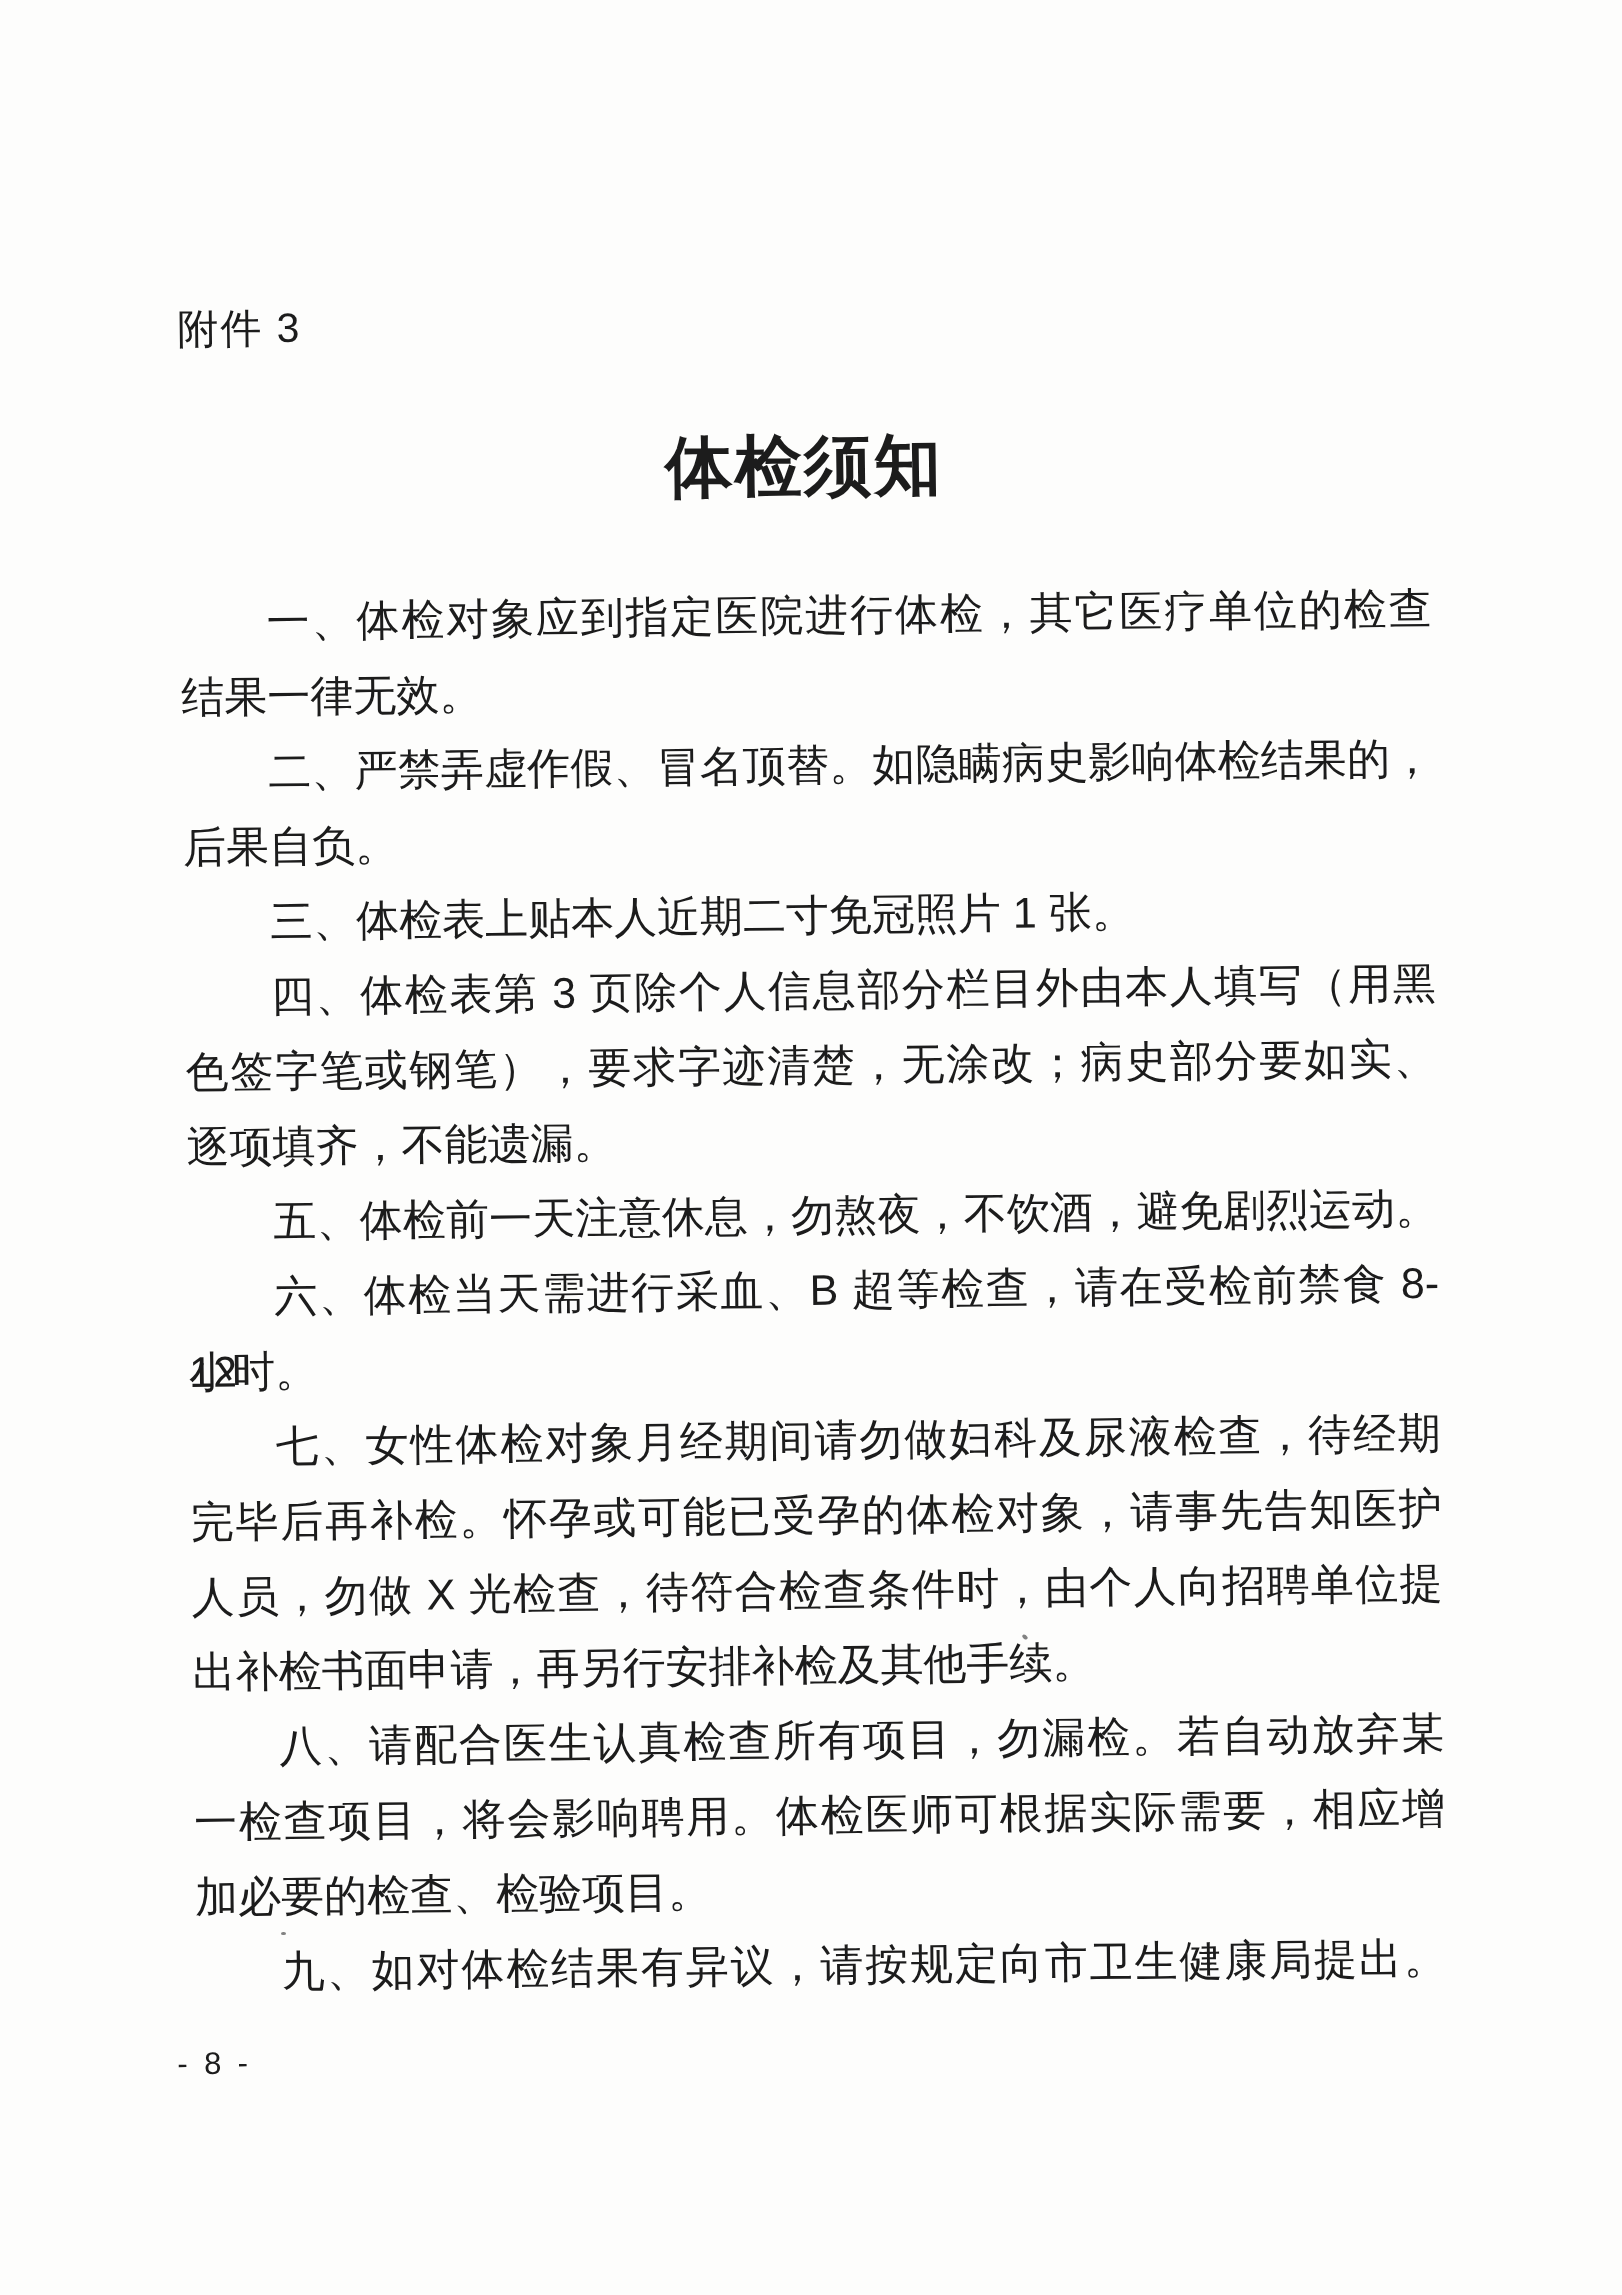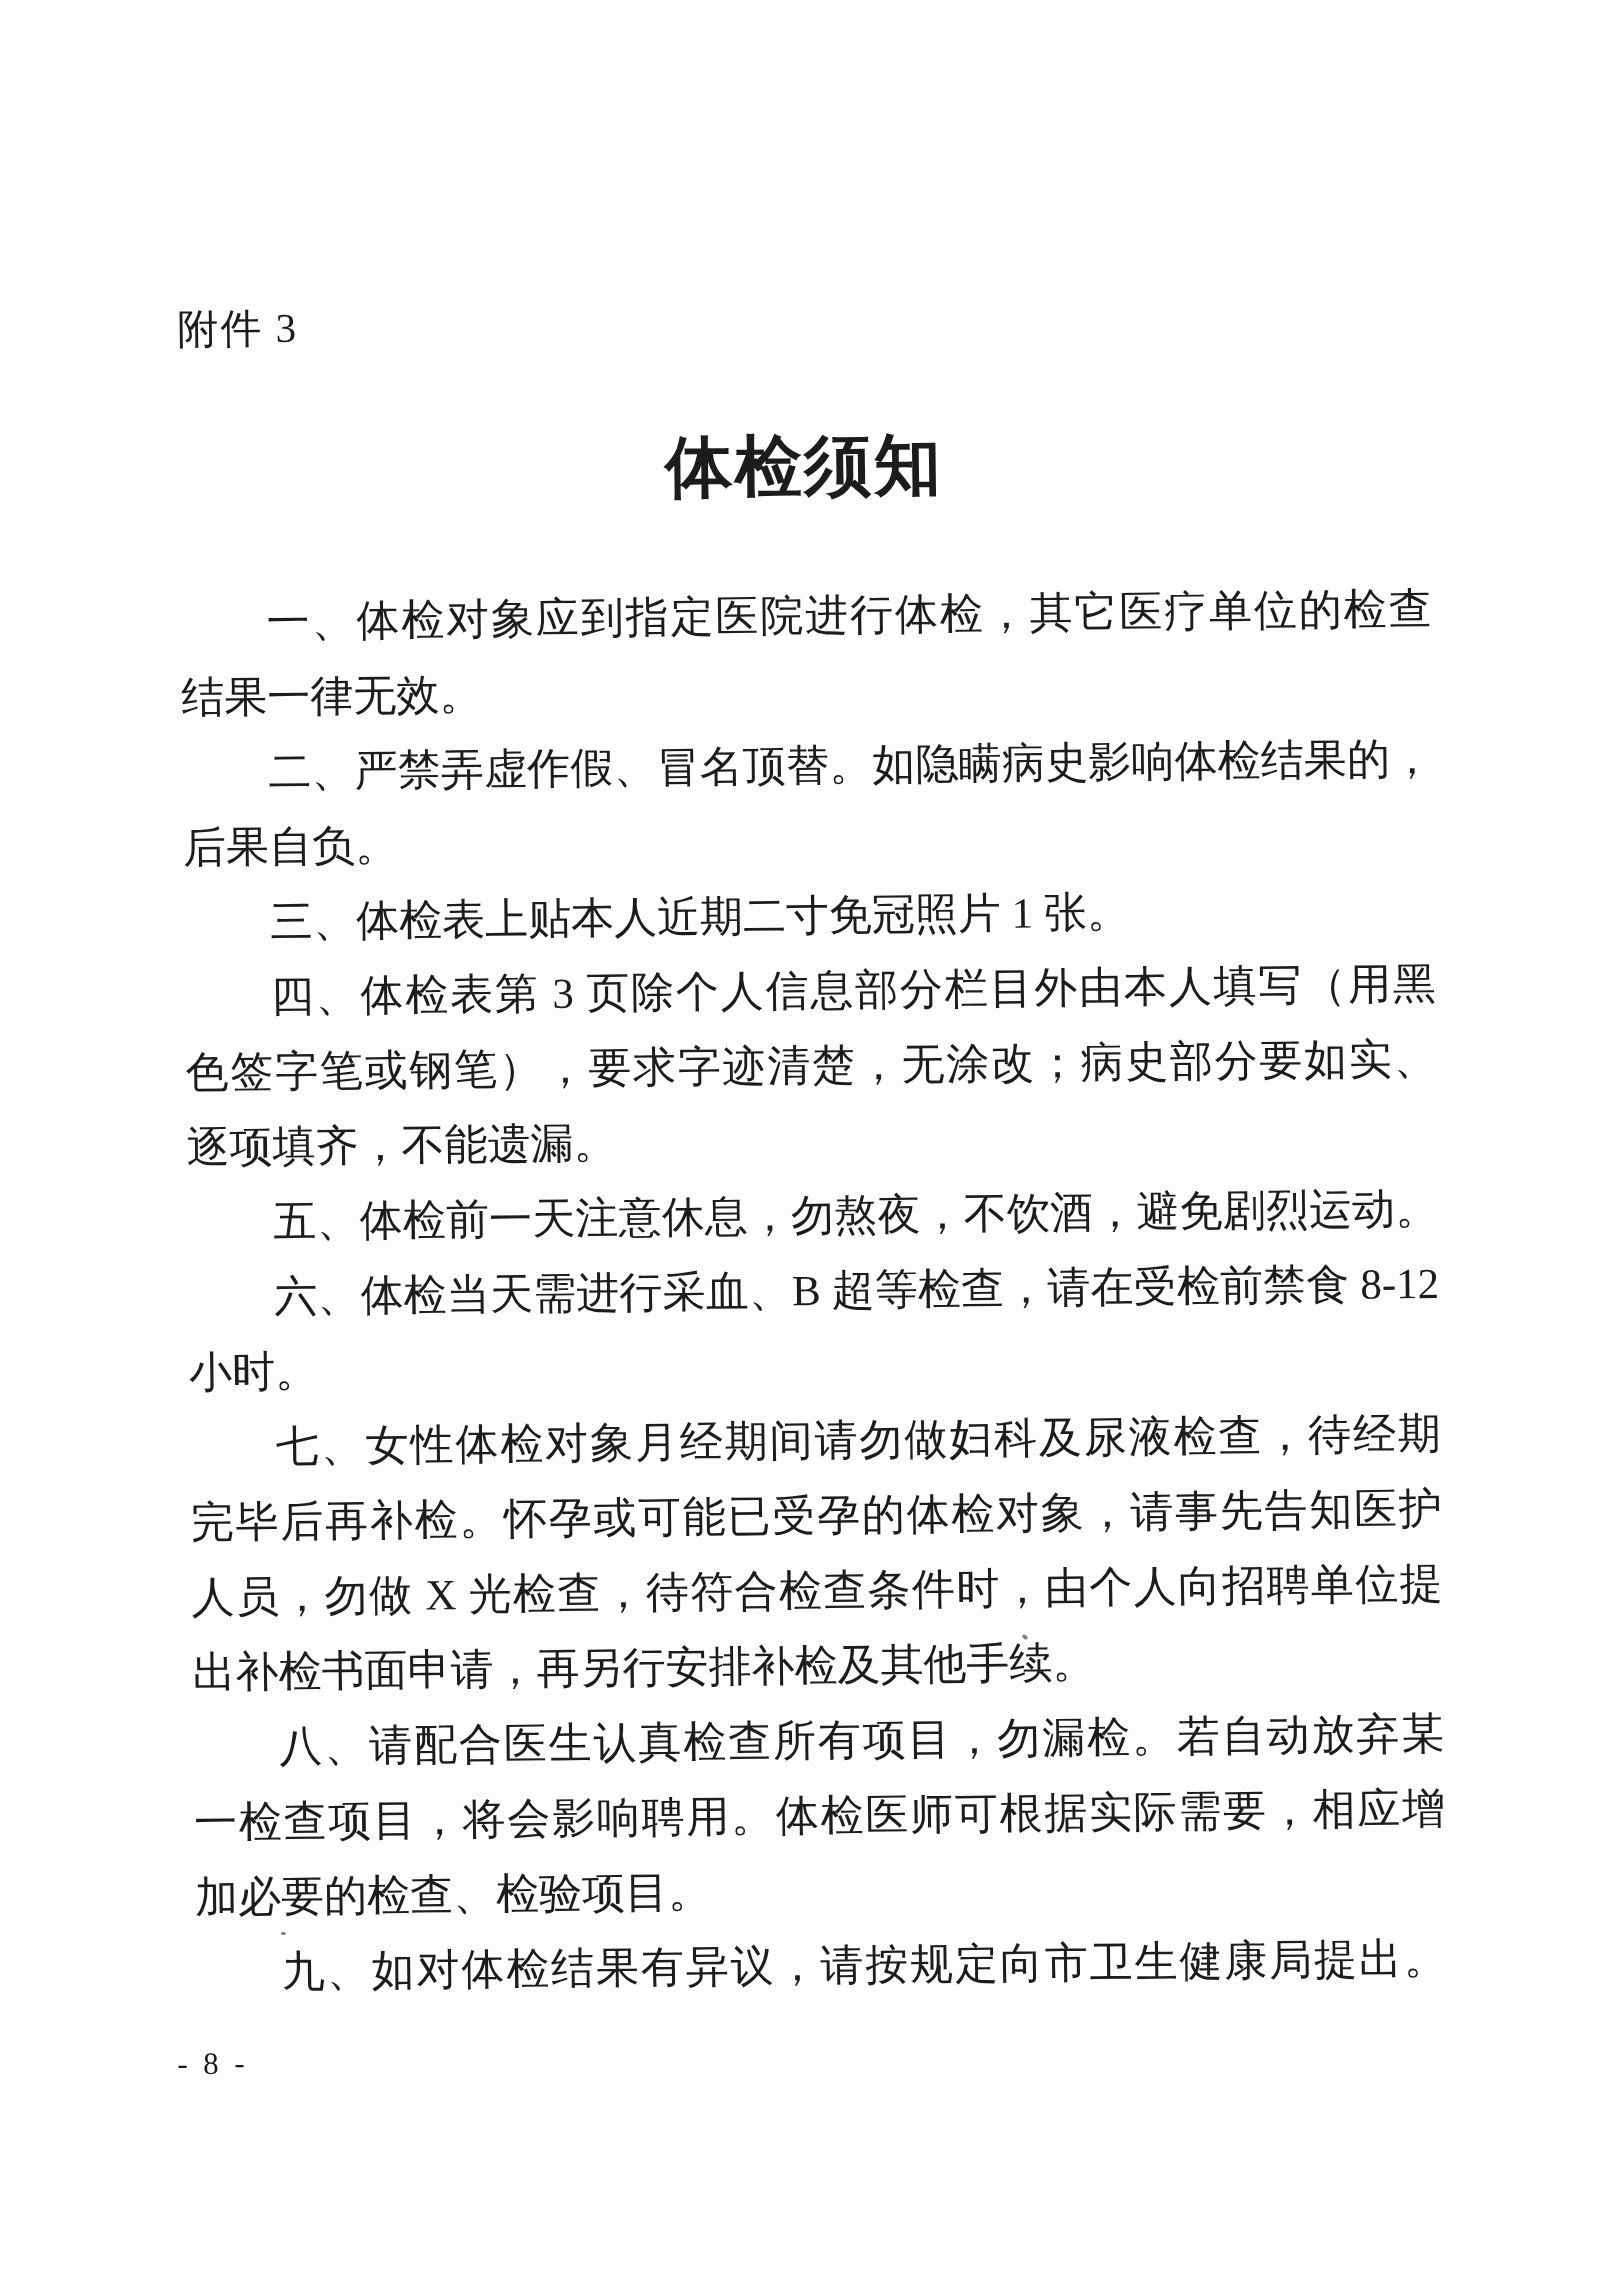--- a/index.html
+++ b/index.html
@@ -7,21 +7,21 @@
     padding: 0;
     background: #ffffff;
   }
   .page {
     position: relative;
     width: 1623px;
     height: 2295px;
     background: #fefefee8;
     background-color: #fdfdfc;
     overflow: hidden;
-    font-family: Liberation Serif, serif;
+    font-family: Liberation Sans, sans-serif;
     color: #1c1c1c;
   }
   .content {
     position: absolute;
     left: 185px;
     top: 296px;
     width: 1251px;
     transform: rotate(-0.65deg);
     transform-origin: 50% 40%;
   }

